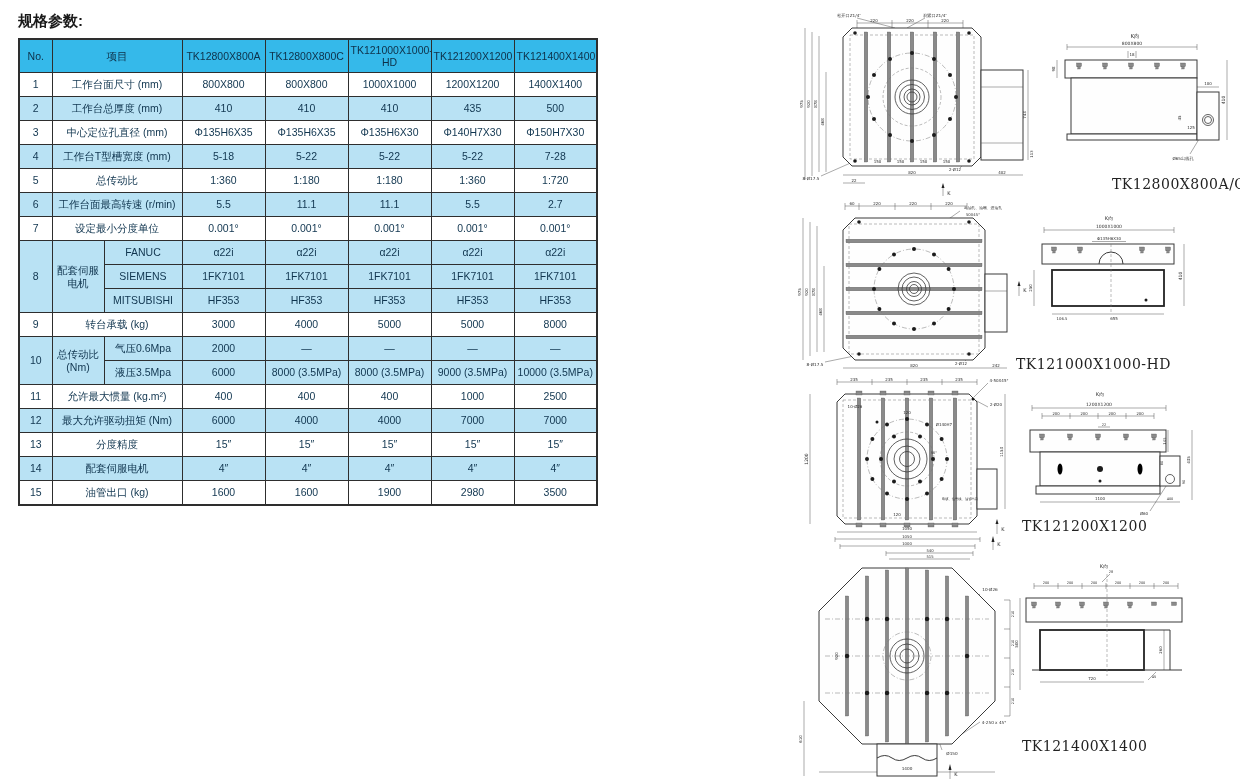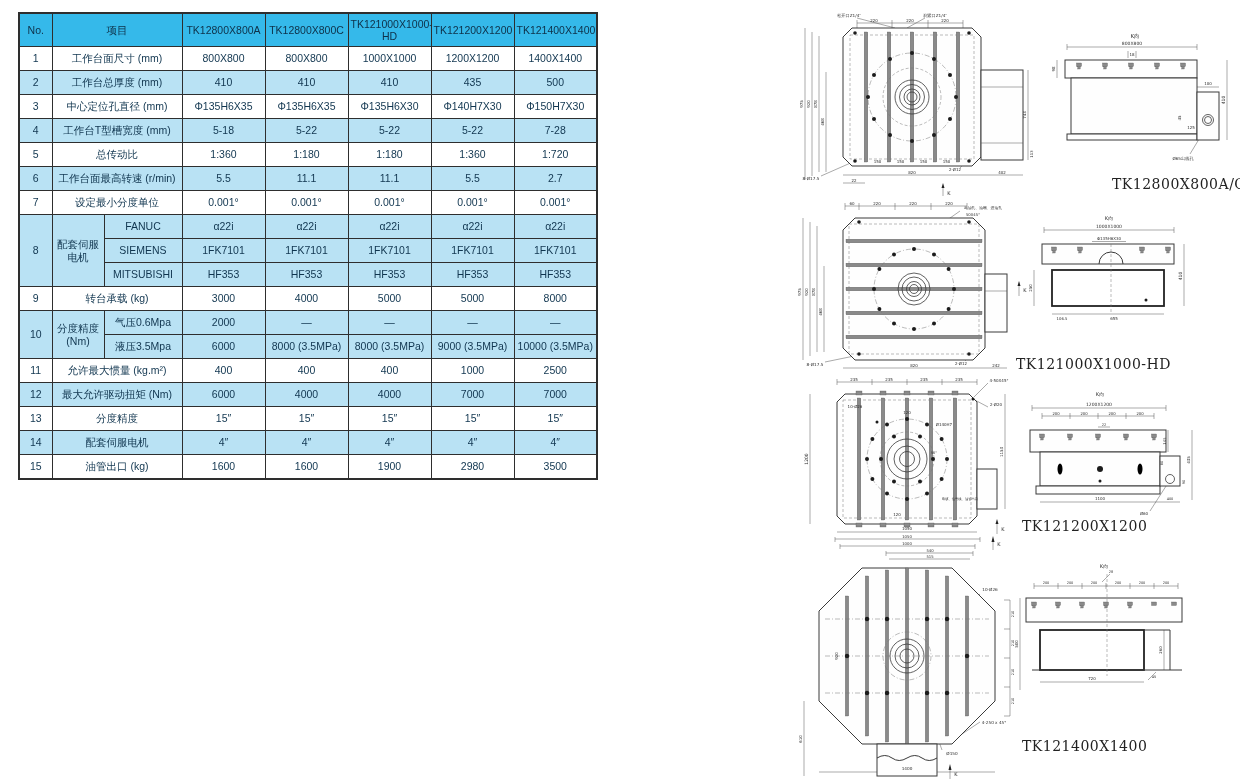--- a/index.html
+++ b/index.html
@@ -38,20 +38,21 @@
   .d5{font-size:5px;} .d55{font-size:5.5px;}
   .model-label{position:absolute;font-family:"DejaVu Serif",serif;font-size:14px;
                letter-spacing:0.5px;color:#222;}
 </style>
 </head>
 <body>
 
 <div class="page">
 
   <div class="left">
+    <div class="title">规格参数:</div>
     <table class="spec">
       <colgroup>
         <col style="width:33px">
           <col style="width:52px">
           <col style="width:78px">
         <col style="width:83px">
           <col style="width:83px">
           <col style="width:83px">
         <col style="width:83px">
           <col style="width:83px">
@@ -161,21 +162,21 @@
             <td rowspan="1" class="c-no">9</td>
             <td rowspan="1" class="c-label" colspan="2">转台承载 (kg)</td>
             <td class="c-val">3000</td>
             <td class="c-val">4000</td>
             <td class="c-val">5000</td>
             <td class="c-val">5000</td>
             <td class="c-val">8000</td>
           </tr>
           <tr class="shade">
             <td rowspan="2" class="c-no">10</td>
-            <td rowspan="2" class="c-label">分度精度 (Nm)</td>
+            <td rowspan="2" class="c-label">总传动比 (Nm)</td>
             <td class="c-sublabel">气压0.6Mpa</td>
             <td class="c-val">2000</td>
             <td class="c-val">—</td>
             <td class="c-val">—</td>
             <td class="c-val">—</td>
             <td class="c-val">—</td>
           </tr>
           <tr class="shade">
             <td class="c-sublabel">液压3.5Mpa</td>
             <td class="c-val">6000</td>

